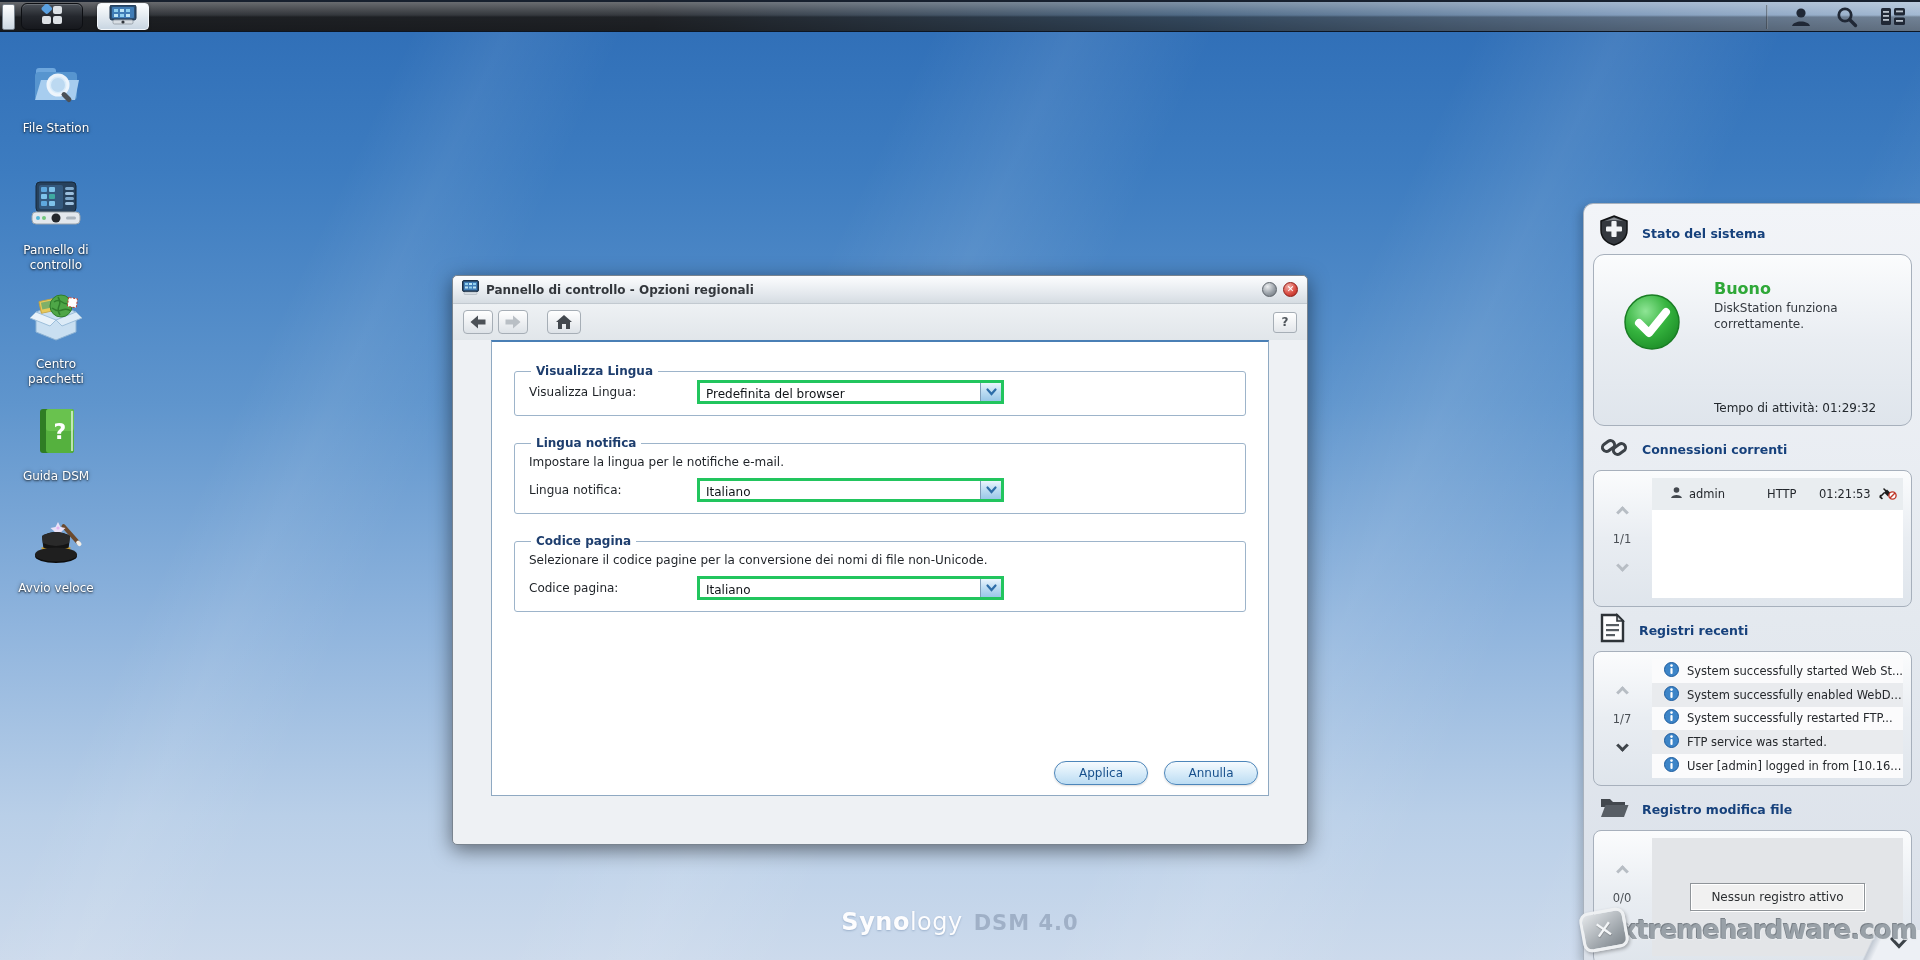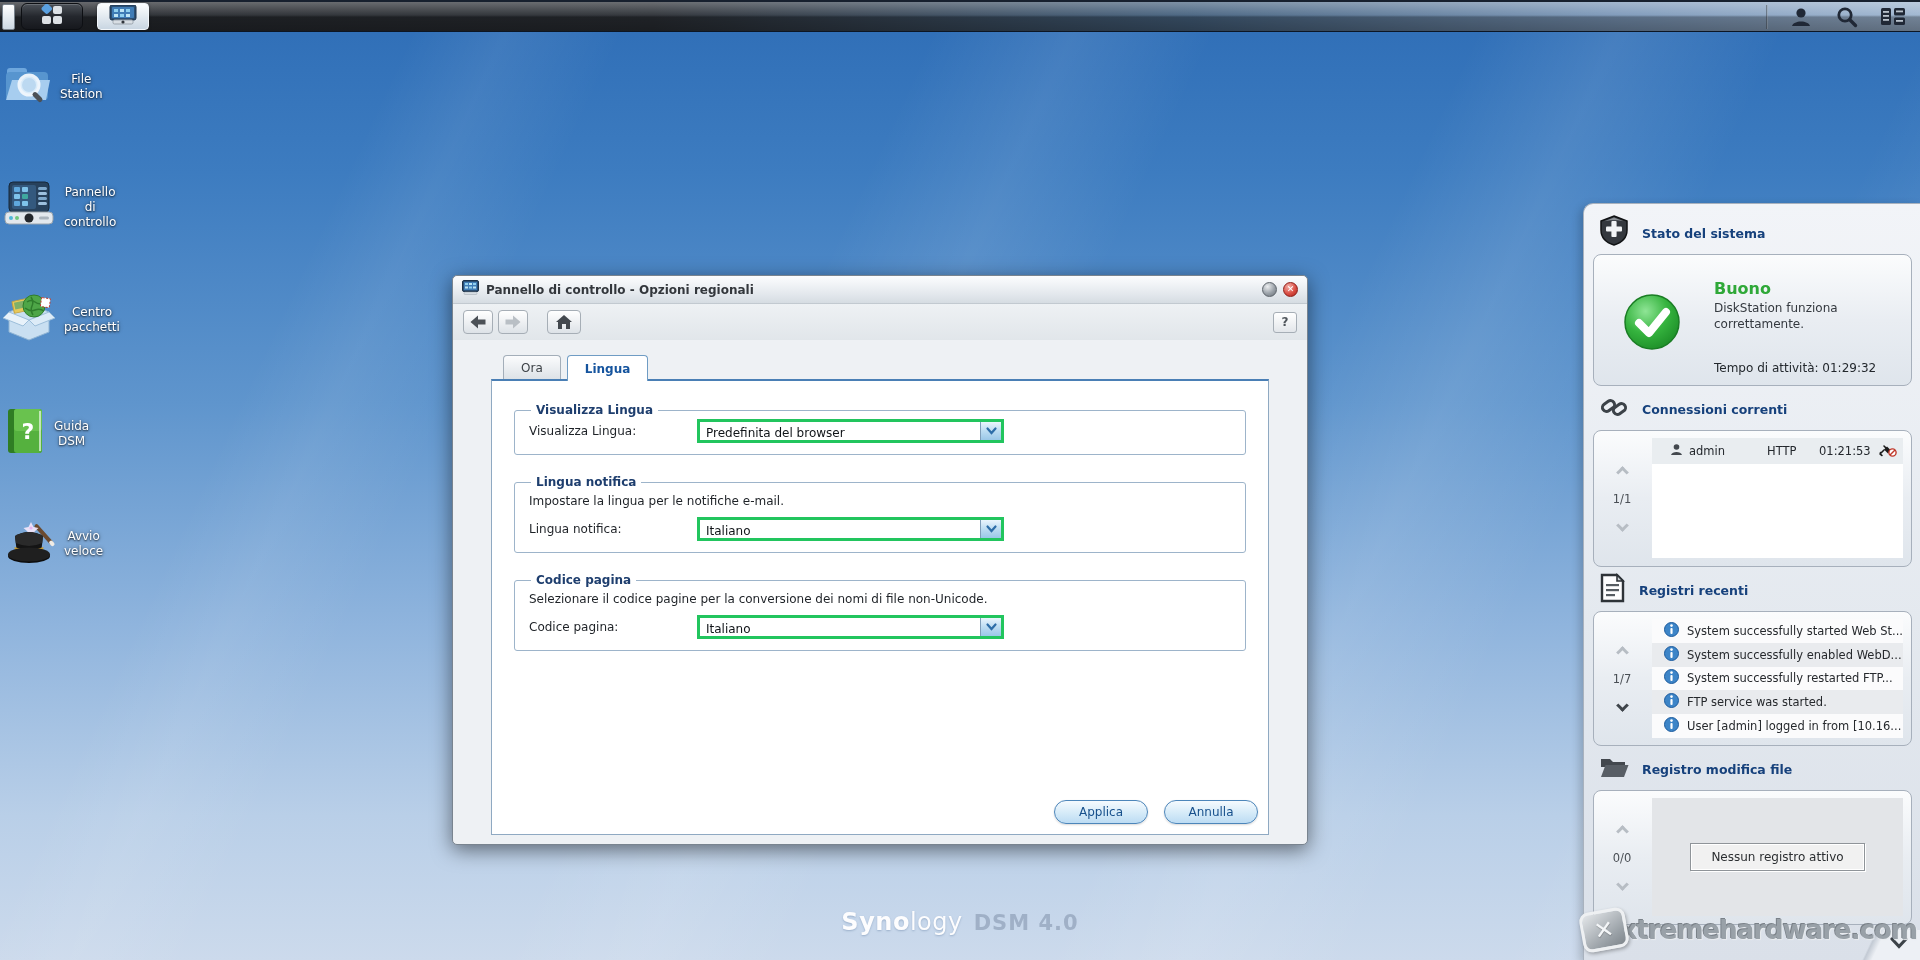--- a/index.html
+++ b/index.html
@@ -30,21 +30,21 @@
     background:linear-gradient(180deg,#4c5158,#24272d 50%,#16181d);
     box-shadow:inset 0 1px 0 rgba(255,255,255,.18); display:flex; align-items:center; justify-content:center; }
   .task-app-btn { width:52px; height:27px; margin-left:14px; border-radius:4px;
     border:1px solid #f2f6fa; background:linear-gradient(180deg,#fdfeff,#c9d6e2);
     box-shadow:0 0 3px rgba(0,0,0,.35); display:flex; align-items:center; justify-content:center; }
   .tb-right { margin-left:auto; height:100%; display:flex; align-items:center; gap:20px; padding-right:14px; }
   .tb-divider { width:2px; height:24px; background:linear-gradient(90deg,rgba(0,0,0,.45),rgba(255,255,255,.25)); }
   .tb-icon { display:flex; align-items:center; justify-content:center; width:26px; height:26px; }
 
   
-  .desk-icon { position:absolute; left:1px; width:88px; display:flex; flex-direction:row; align-items:center; gap:7px; cursor:default; }
+  .desk-icon { position:absolute; left:12px; width:88px; display:flex; flex-direction:column; align-items:center; gap:7px; cursor:default; }
   .desk-icon .lbl { font-size:12px; color:#fff; text-align:center; line-height:1.25;
     text-shadow:0 1px 2px rgba(0,0,0,.75), 0 0 4px rgba(0,0,0,.4); }
 
   
   .window { position:absolute; left:452px; top:275px; width:856px; height:570px; z-index:40;
     background:#eef1f4; border:1px solid #79848f; border-radius:5px;
     box-shadow:0 5px 20px rgba(0,0,0,.50); }
   .titlebar { height:28px; display:flex; align-items:center; gap:7px; padding:0 9px;
     background:linear-gradient(180deg,#fcfdfe,#e2e7ec 70%,#d6dce2); border-bottom:1px solid #c2c9d0;
     border-radius:5px 5px 0 0; }
@@ -91,38 +91,38 @@
   
   .widget-panel { position:absolute; right:0; top:203px; width:337px; height:757px; z-index:30;
     background:linear-gradient(180deg,#f2f4f8,#e4e9ef 55%,#dae0e9);
     border-left:1px solid #a9b2be; border-top:1px solid #a9b2be; border-top-left-radius:10px;
     box-shadow:-3px 3px 10px rgba(0,0,0,.20); padding-top:6px; }
   .w-header { display:flex; align-items:center; gap:13px; padding-left:15px; margin:8px 0 6px; height:30px; }
   .w-title { font-size:12.5px; font-weight:bold; color:#16417c; }
   .w-card { margin:0 8px 0 9px; border:1px solid #a7b0bc; border-radius:8px;
     background:linear-gradient(180deg,#fbfcfd,#e9edf2 50%,#dfe5ec); position:relative; overflow:hidden; }
 
-  .status-card { height:132px; }
+  .status-card { height:172px;border-radius:11px; }
   .status-check { position:absolute; left:29px; top:38px; }
   .status-text { position:absolute; left:120px; top:24px; }
   .status-good { font-size:16px; font-weight:bold; color:#2fa838; margin-bottom:3px; }
   .status-desc { font-size:12px; color:#34393f; width:170px; line-height:1.3; }
   .status-uptime { position:absolute; left:120px; bottom:10px; font-size:12px; color:#23282d; }
 
   .pager { position:absolute; left:0; top:0; bottom:0; width:56px; display:flex; flex-direction:column;
     align-items:center; justify-content:center; gap:15px; }
   .pager .pg { font-size:11.5px; color:#4a4f55; }
   .chev { width:9px; height:9px; border-right:3px solid #b7bdc4; border-bottom:3px solid #b7bdc4; cursor:pointer; }
   .chev.up { transform:rotate(-135deg); }
   .chev.down { transform:rotate(45deg); }
   .chev.dark { border-color:#3f454b; }
 
   .conn-card { height:137px; }
   .list-area { position:absolute; left:58px; top:7px; right:8px; bottom:8px; background:#fff; }
-  .conn-row { height:26px; display:flex; align-items:center; gap:6px; padding:0 6px 0 18px;
+  .conn-row { height:32px; display:flex; align-items:center; gap:6px; padding:0 6px 0 18px;
     background:#e9edf0; font-size:11.5px; color:#23272c; }
   .conn-user { width:72px; }
   .conn-proto { width:46px; }
   .conn-time { flex:1; }
 
   .logs-card { height:135px; }
   .log-list { position:absolute; left:58px; top:7px; right:8px; bottom:7px; display:flex; flex-direction:column; }
   .log-row { flex:1; display:flex; align-items:center; gap:8px; padding:0 4px 0 12px;
     font-size:11.5px; color:#26292d; white-space:nowrap; overflow:hidden; }
   .log-row:nth-child(even) { background:#e9ebee; }
@@ -343,28 +343,20 @@
     <div class="nav-btn home">
       <svg width="18" height="16" viewBox="0 0 18 16">
         <polygon points="9,1 17,8 15,8 15,15 11,15 11,10 7,10 7,15 3,15 3,8 1,8" fill="#43484e"></polygon>
       </svg>
     </div>
     <div class="help-btn">
       <span>?</span>
     </div>
   </div>
 
-  <div class="tabs">
-    <div class="tab">
-      <span>Ora</span>
-    </div>
-    <div class="tab active">
-      <span>Lingua</span>
-    </div>
-  </div>
 
   <div class="panel">
 
     <fieldset>
       <legend>Visualizza Lingua</legend>
       <div class="field-row">
         <span class="field-label">Visualizza Lingua:</span>
         <div class="combo">
           <span class="combo-text">Predefinita del browser</span>
           <span class="combo-arrow">

